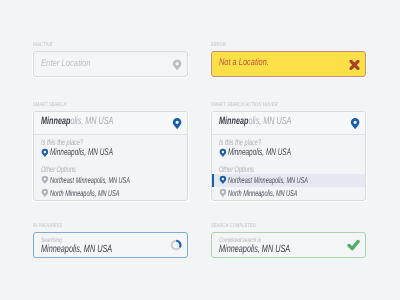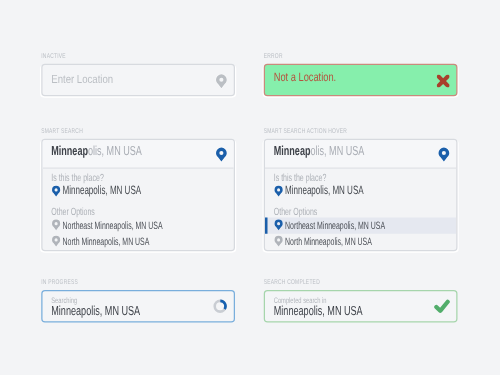--- a/index.html
+++ b/index.html
@@ -4,21 +4,21 @@
 <style>
   html,body{margin:0;padding:0;}
   body{
     width:400px;height:300px;
     background:#f3f4f6;
     font-family:"Liberation Sans",sans-serif;
     overflow:hidden;
     -webkit-font-smoothing:antialiased;
     text-rendering:geometricPrecision;
   }
-  .stage{position:relative;width:400px;height:300px;}
+  .stage{position:relative;width:400px;height:300px;font-style:italic;}
 
   .cell{position:absolute;}
   .cell-label{
     position:absolute;left:0;top:0.8px;
     font-size:5.5px;letter-spacing:.26px;color:#babec4;
     text-transform:uppercase;white-space:nowrap;
     transform:scaleX(0.715);transform-origin:left top;
   }
 
   
@@ -36,21 +36,21 @@
     white-space:nowrap;
     transform-origin:left top;
   }
   .field .ic{
     position:absolute;right:4.8px;top:50%;transform:translateY(-42%);
     line-height:0;
   }
 
   #f-inactive .txt{color:#bbbfc4;font-size:9.4px;transform:scaleX(0.819);}
 
-  #f-error{border-color:#c98a7d;background:#86efac;}
+  #f-error{border-color:#c98a7d;background:#fde047;}
   #f-error .txt{color:#b4543f;font-size:9.7px;transform:scaleX(0.766);}
 
   
   .smart{
     box-sizing:border-box;
     position:absolute;left:0;top:10px;width:155px;height:90px;
     border:1px solid #d7dadf;border-radius:3px;
     background:#f3f4f6;
     box-shadow:-1px 1px 0 rgba(255,255,255,0.95),1px 1px 0 rgba(255,255,255,0.95),0 1px 0 rgba(255,255,255,0.95);
     overflow:hidden;

